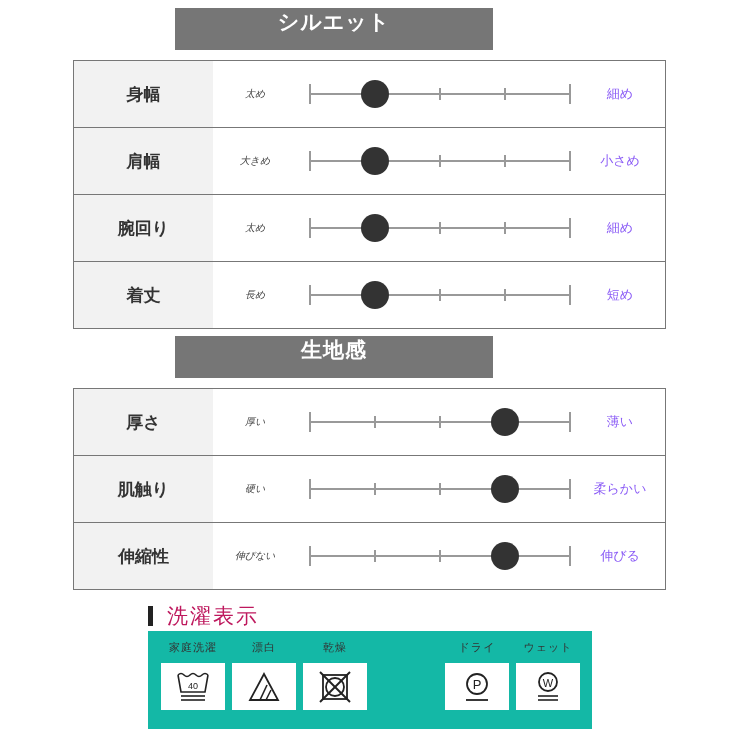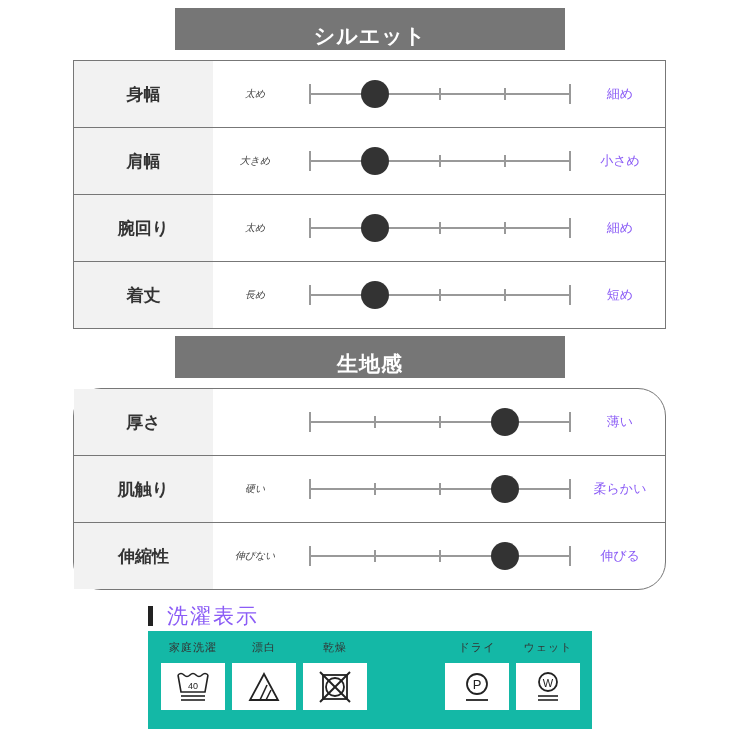--- a/index.html
+++ b/index.html
@@ -1,30 +1,30 @@
 <!DOCTYPE html>
 <html><head>
 <meta charset="utf-8">
 <style>
   html,body{margin:0;padding:0;background:#fff;}
   body{width:740px;height:740px;position:relative;font-family:"DejaVu Sans","Liberation Sans",sans-serif;color:#333;overflow:hidden;}
-  .banner{position:absolute;left:175px;width:390px;height:42px;background:#767676;color:#fff;font-weight:bold;font-size:21px;display:flex;align-items:flex-end;justify-content:center;letter-spacing:1px;}
+  .banner{position:absolute;left:175px;width:318px;height:42px;background:#767676;color:#fff;font-weight:bold;font-size:21px;display:flex;align-items:flex-start;justify-content:center;letter-spacing:1px;}
   .table{position:absolute;left:73px;width:593px;border:1px solid #777;box-sizing:border-box;}
   .row{position:relative;height:66px;border-bottom:1px solid #777;display:flex;}
   .row:last-child{border-bottom:none;}
   .row .label{width:139px;background:#f2f2f2;display:flex;align-items:center;justify-content:center;font-weight:bold;font-size:17px;color:#333;}
   .row .left{position:absolute;left:139px;width:84px;top:0;height:100%;display:flex;align-items:center;justify-content:center;font-size:10px;color:#444;font-style:italic;}
   .row .right{position:absolute;right:0;width:90px;top:0;height:100%;display:flex;align-items:center;justify-content:center;font-size:13px;color:#8b5cf6;}
   .scale{position:absolute;left:235px;width:262px;top:0;height:100%;}
   .scale .line{position:absolute;left:0;right:0;top:50%;height:2px;margin-top:-1px;background:#999;}
   .scale .tick{position:absolute;top:50%;width:2px;background:#999;}
   .scale .tick.end{height:20px;margin-top:-10px;}
   .scale .tick.mid{height:12px;margin-top:-6px;}
   .scale .dot{position:absolute;top:50%;width:28px;height:28px;margin-top:-14px;margin-left:-13px;border-radius:50%;background:#333;}
-  .care-title{position:absolute;left:148px;top:603px;height:26px;display:flex;align-items:center;font-size:21px;color:#8b5cf6;letter-spacing:2px;}
+  .care-title{position:absolute;left:148px;top:603px;height:26px;display:flex;align-items:center;font-size:21px;color:#be185d;letter-spacing:2px;}
   .care-title .bar{width:5px;height:20px;background:#222;margin-right:14px;}
   .care-box{position:absolute;left:148px;top:631px;width:444px;height:98px;background:#14b8a6;}
   .care-item{position:absolute;top:0;width:64px;}
   .care-item .cl{height:32px;display:flex;align-items:center;justify-content:center;font-size:11px;color:#333;letter-spacing:1px;white-space:nowrap;}
   .care-item .ic{width:64px;height:47px;background:#fff;display:flex;align-items:center;justify-content:center;}
 </style>
 </head>
 <body>
 
 <div class="banner" style="top:8px;">
@@ -87,23 +87,24 @@
         <div class="dot" style="left: 65px;"></div>
       </div>
     <div class="right">短め</div>
   </div>
 </div>
 
 <div class="banner" style="top:336px;">
   <span>生地感</span>
 </div>
 
-<div class="table" style="top:388px;border-radius:28px;">
+<div class="table" style="top:388px;">
   <div class="row">
     <div class="label">厚さ</div>
+    <div class="left">厚い</div>
     <div class="scale">
         <div class="line"></div>
         <div class="tick end" style="left: 0px;"></div>
         <div class="tick mid" style="left: 65px;"></div>
         <div class="tick mid" style="left: 130px;"></div>
         <div class="tick mid" style="left: 195px;"></div>
         <div class="tick end" style="left: 260px;"></div>
         <div class="dot" style="left: 195px;"></div>
       </div>
     <div class="right">薄い</div>

